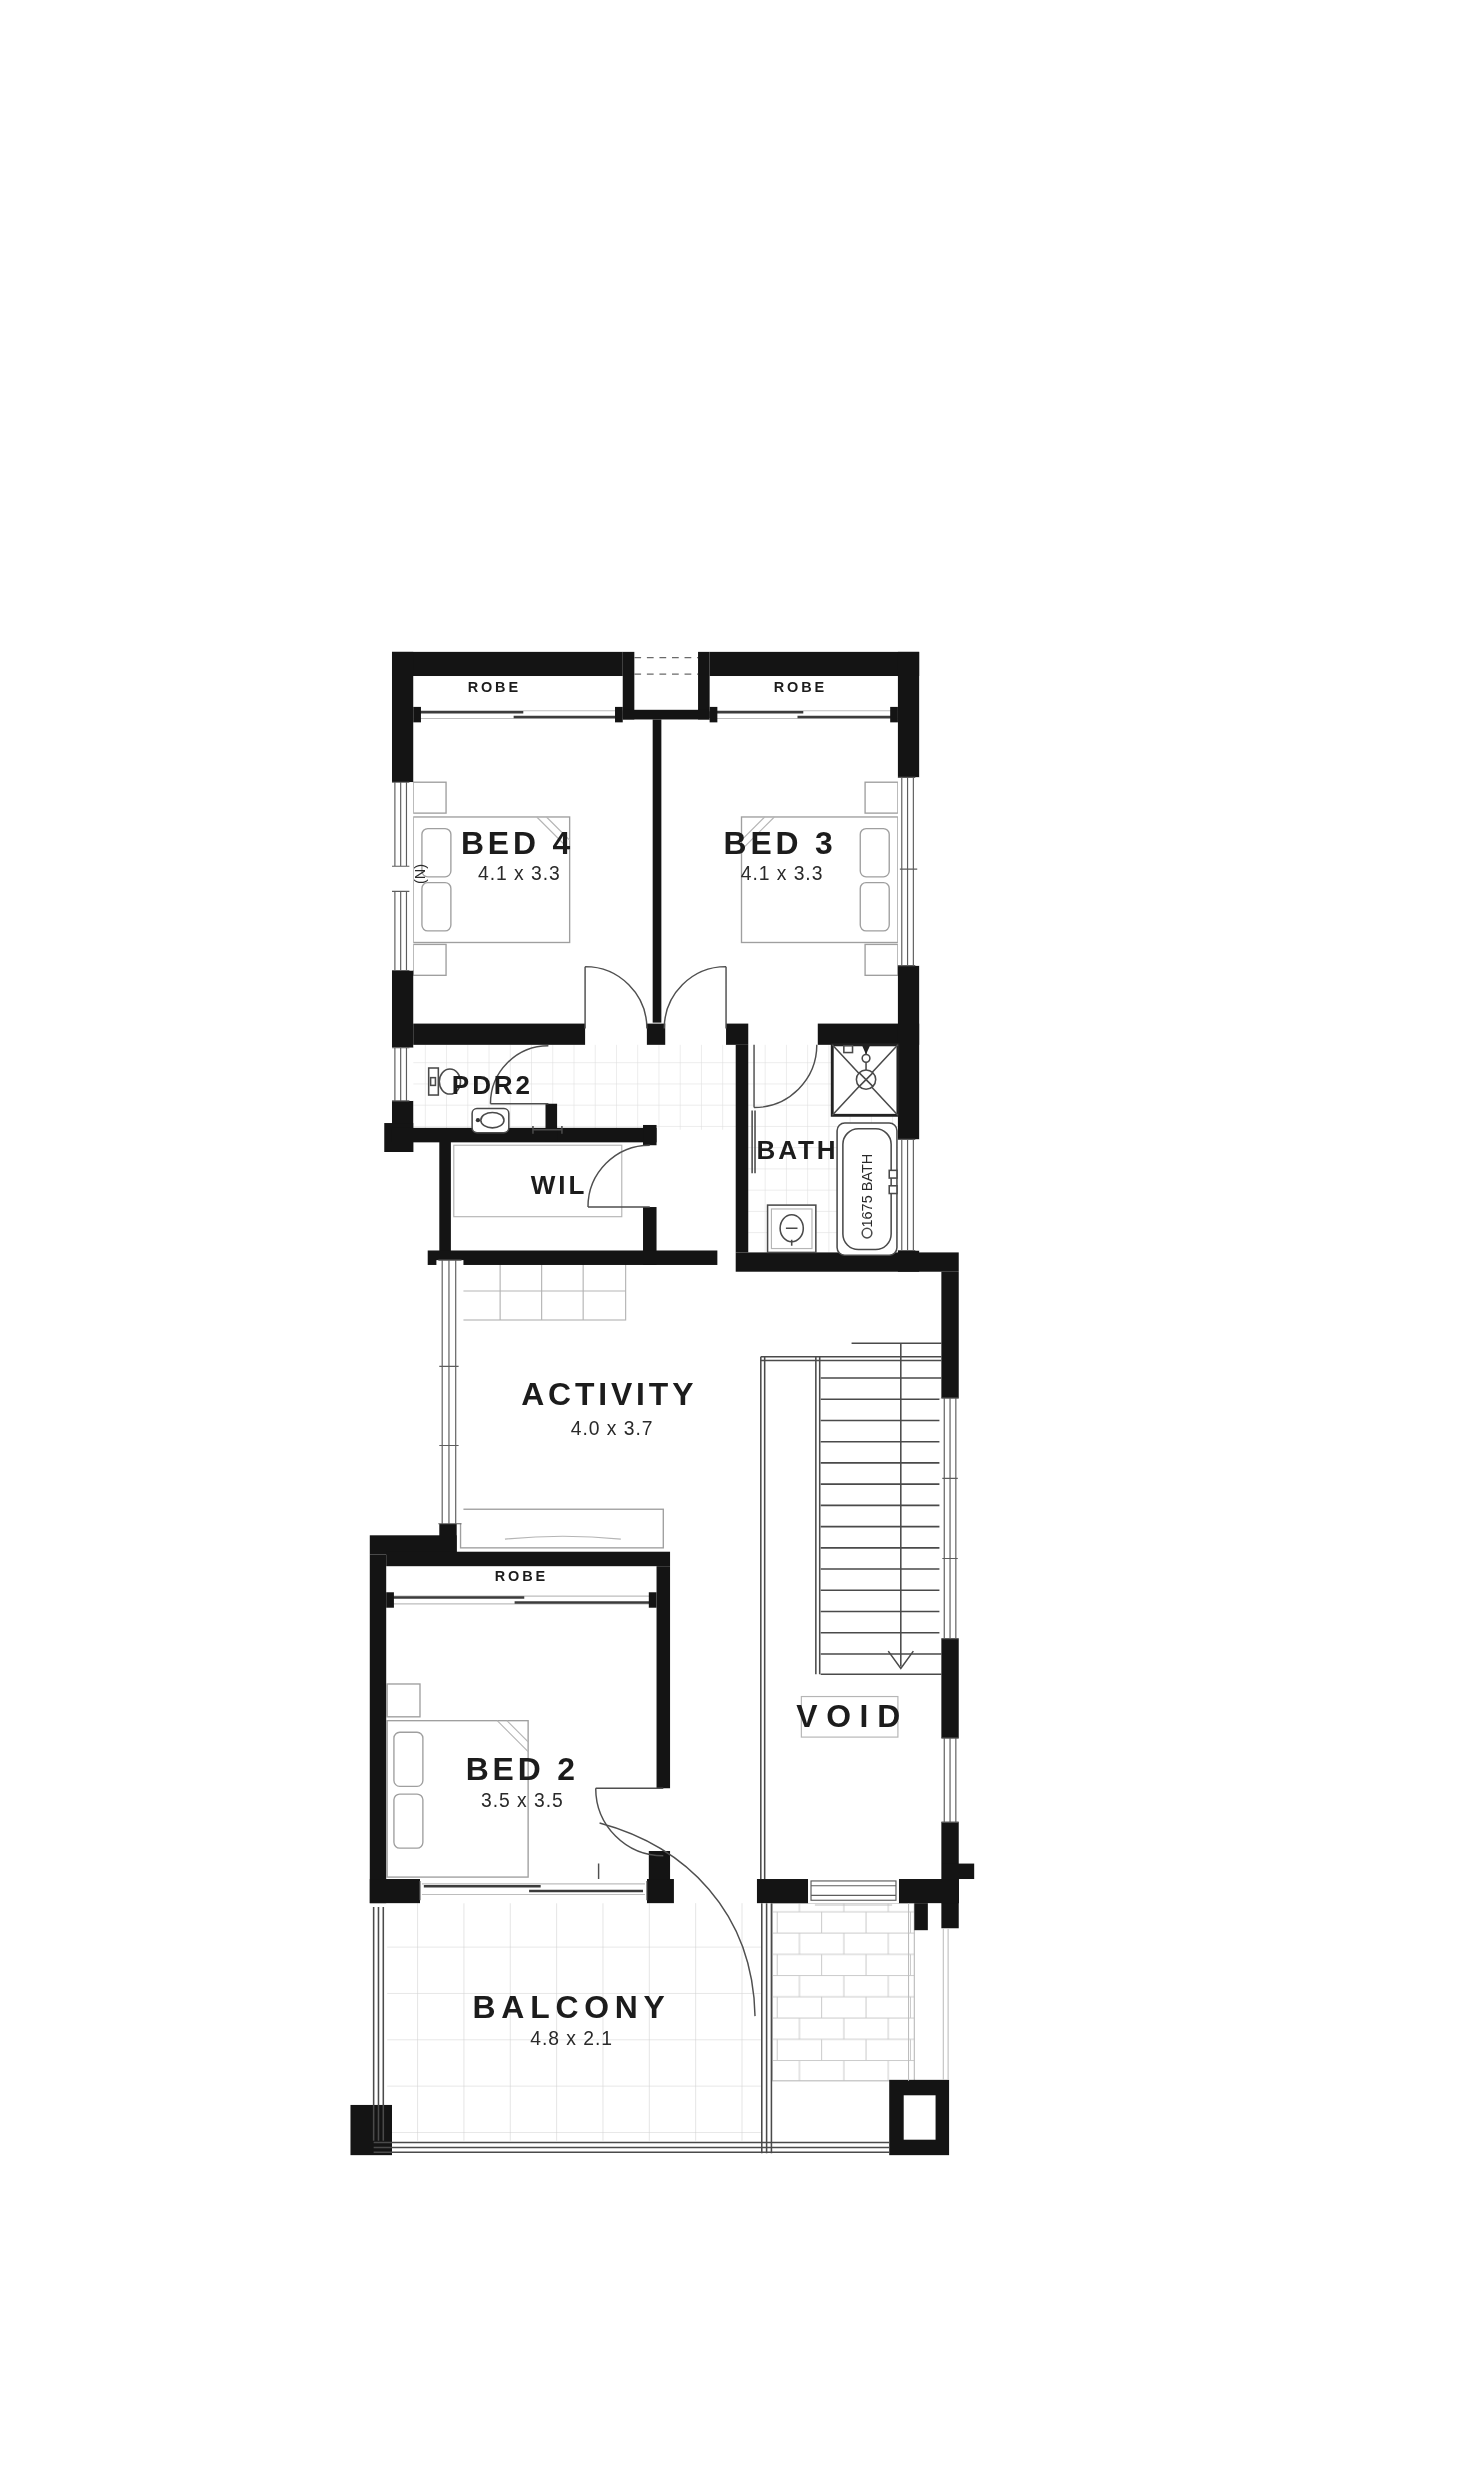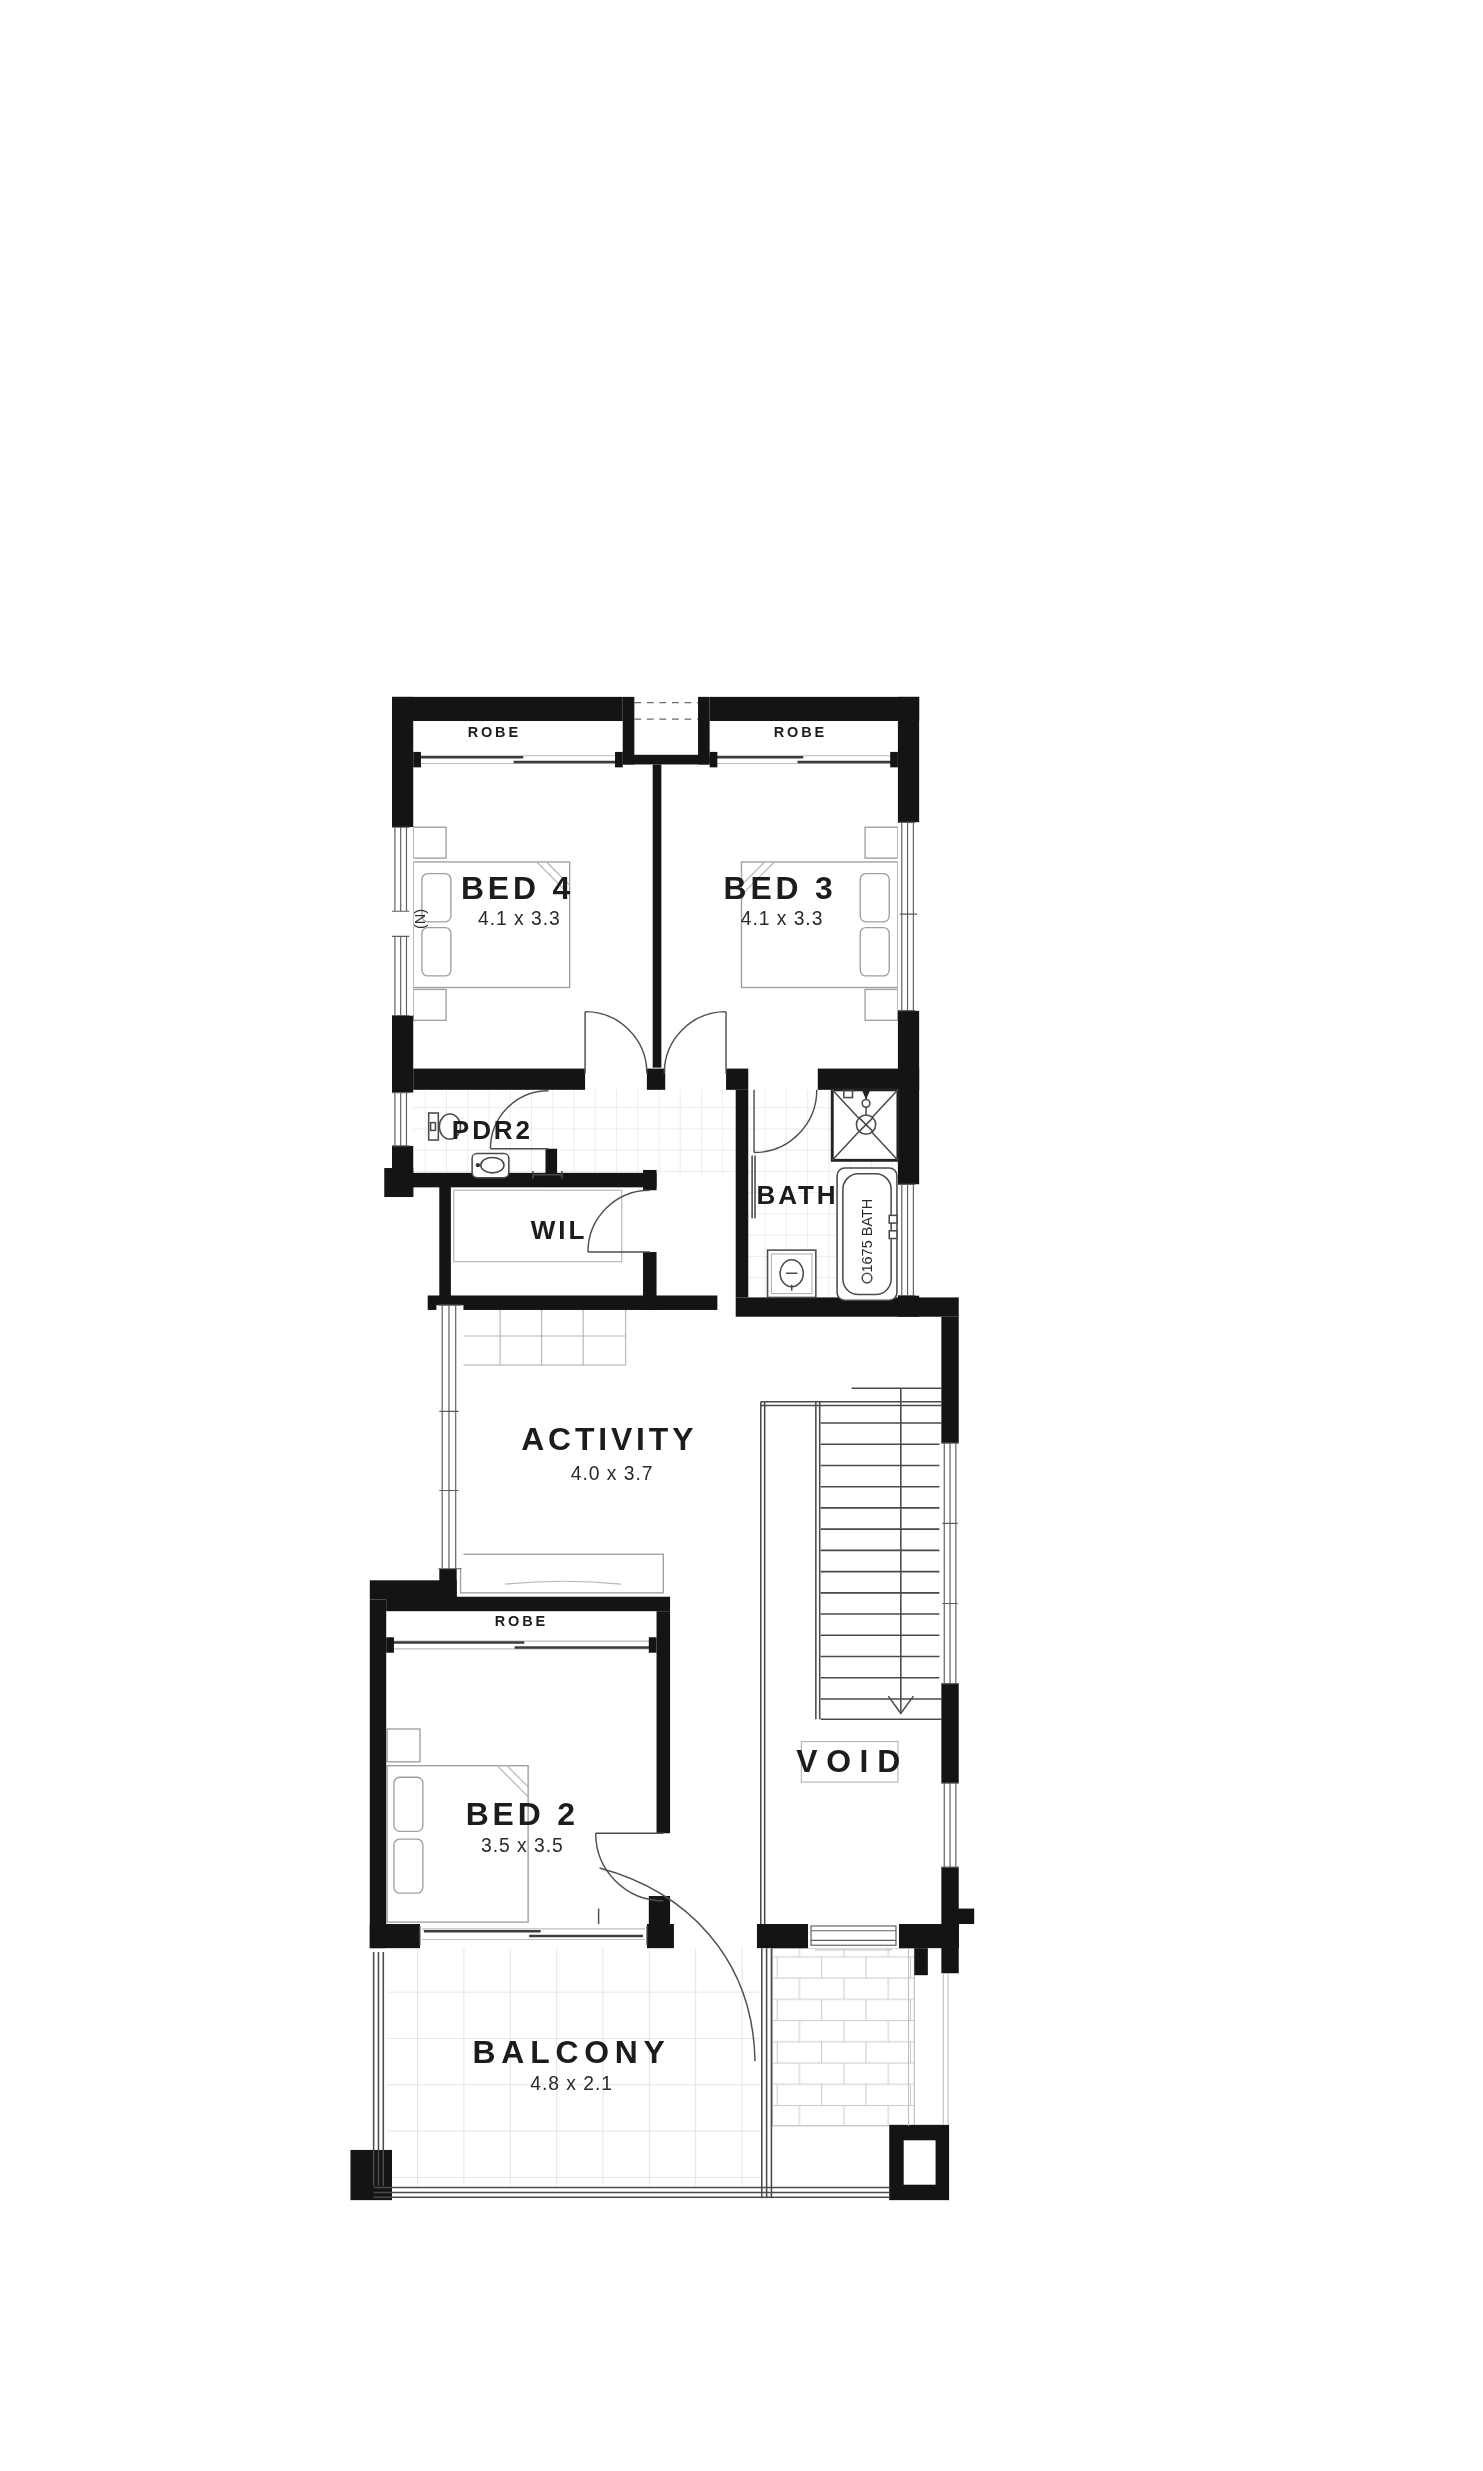--- a/index.html
+++ b/index.html
@@ -1,17 +1,17 @@
 <!DOCTYPE html>
 <html><head>
 <meta charset="utf-8">
 <style>
   html,body{margin:0;padding:0;background:#ffffff;}
   .stage{position:relative;width:1483px;height:2384px;background:#ffffff;overflow:hidden;
-         font-family:"Liberation Sans", sans-serif;margin-top:45px;}
+         font-family:"Liberation Sans", sans-serif;}
   svg{position:absolute;left:0;top:0;}
   .wall{fill:#141414;stroke:none;}
   .thin{stroke:#4a4a4a;stroke-width:1.6;fill:none;}
   .door{stroke:#4f4f4f;stroke-width:1.5;fill:none;}
   .glz{stroke:#5d5d5d;stroke-width:1.2;fill:none;}
   .furn{stroke:#9f9f9f;stroke-width:1.4;fill:#ffffff;}
   .furnl{stroke:#b5b5b5;stroke-width:1.2;fill:none;}
   .fix{stroke:#4a4a4a;stroke-width:1.6;fill:#ffffff;}
   .lt{stroke:#bdbdbd;stroke-width:1.1;fill:none;}
   .panel{stroke:#3c3c3c;stroke-width:2.6;fill:none;}

